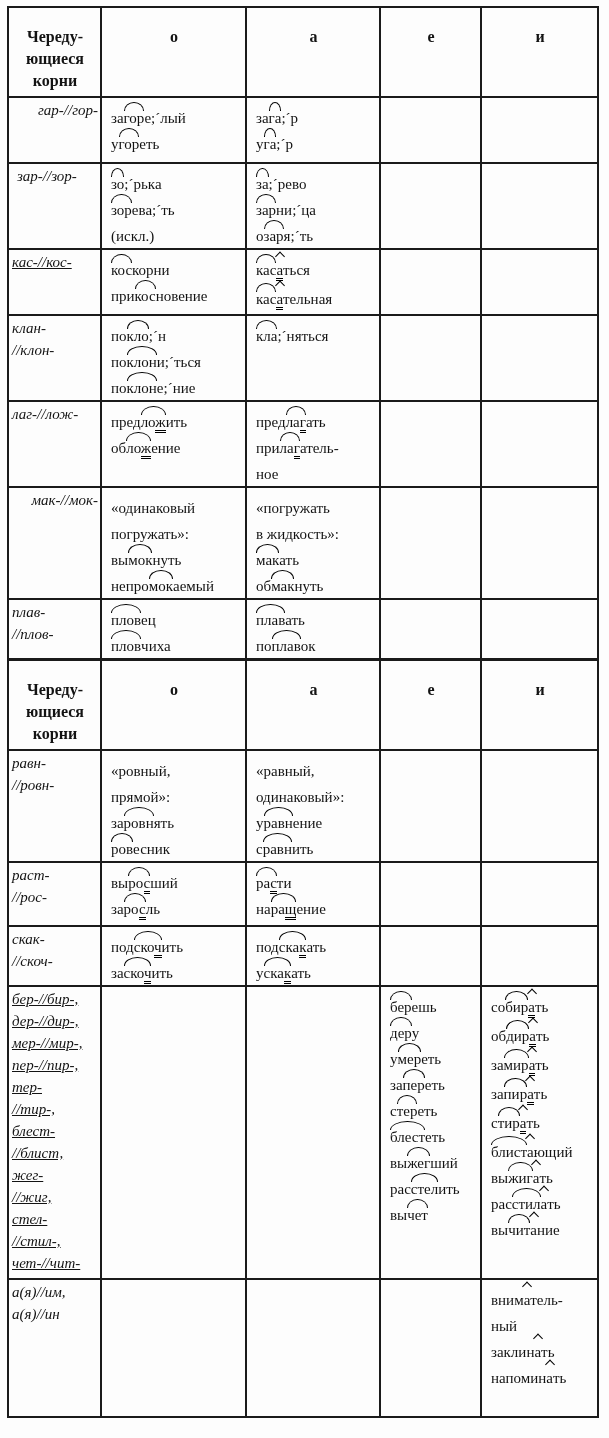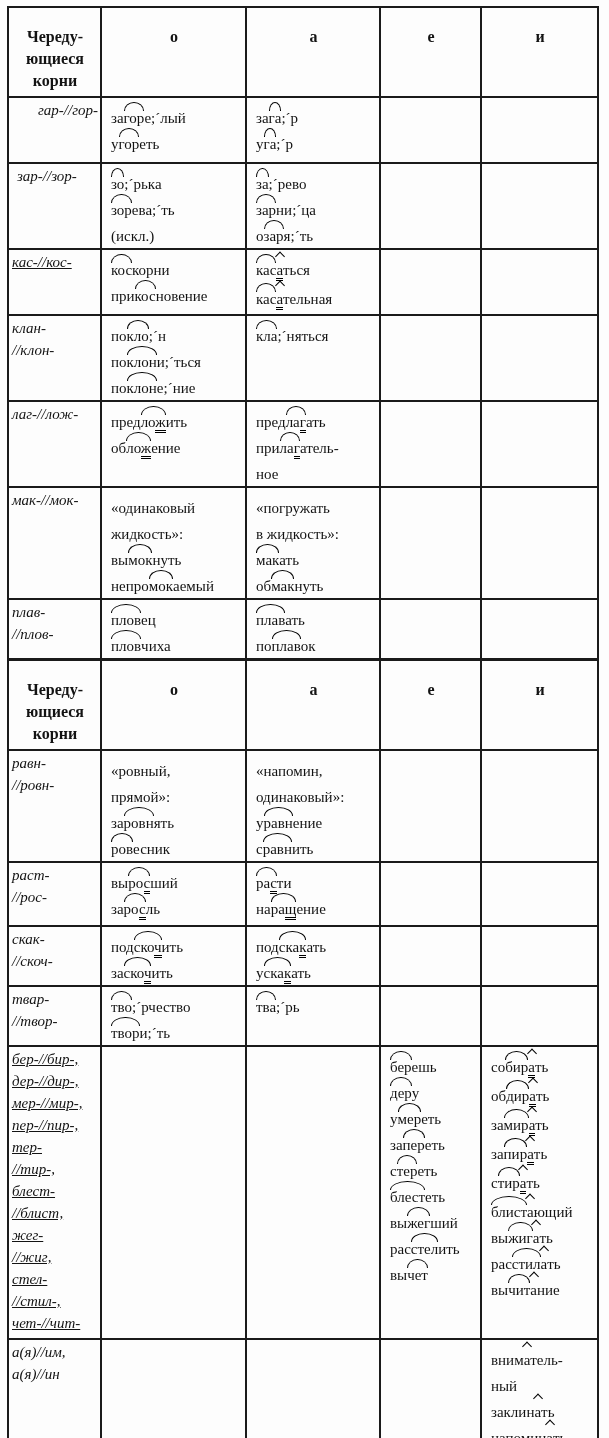--- a/index.html
+++ b/index.html
@@ -157,26 +157,26 @@
           </td>
           <td class="cell">
             <div class="w"><span>пред</span><span class="r"><span>ла</span><span class="d">г</span></span><span>ать</span></div>
             <div class="w"><span>при</span><span class="r"><span>ла</span><span class="d">г</span></span><span>атель-</span></div>
             <div class="w"><span>ное</span></div>
           </td>
           <td class="cell"></td>
           <td class="cell"></td>
         </tr>
         <tr>
-          <td class="c1" style="height: 103px;">
+          <td class="c1" style="height: 103px; text-align: right;">
             <div class="lbl">мак-//мок-</div>
           </td>
           <td class="cell">
             <div class="w"><span>«одинаковый</span></div>
-            <div class="w"><span>жидкость»:</span></div>
+            <div class="w"><span>погружать»:</span></div>
             <div class="w"><span>вы</span><span class="r">мок</span><span>нуть</span></div>
             <div class="w"><span>непро</span><span class="r">мок</span><span>аемый</span></div>
           </td>
           <td class="cell">
             <div class="w"><span>«погружать</span></div>
             <div class="w"><span>в жидкость»:</span></div>
             <div class="w"><span class="r">мак</span><span>ать</span></div>
             <div class="w"><span>об</span><span class="r">мак</span><span>нуть</span></div>
           </td>
           <td class="cell"></td>
@@ -214,21 +214,21 @@
             <div class="lbl">равн-</div>
             <div class="lbl">//ровн-</div>
           </td>
           <td class="cell">
             <div class="w"><span>«ровный,</span></div>
             <div class="w"><span>прямой»:</span></div>
             <div class="w"><span>за</span><span class="r">ровн</span><span>ять</span></div>
             <div class="w"><span class="r">ров</span><span>есник</span></div>
           </td>
           <td class="cell">
-            <div class="w"><span>«напомин,</span></div>
+            <div class="w"><span>«равный,</span></div>
             <div class="w"><span>одинаковый»:</span></div>
             <div class="w"><span>у</span><span class="r">равн</span><span>ение</span></div>
             <div class="w"><span>с</span><span class="r">равн</span><span>ить</span></div>
           </td>
           <td class="cell"></td>
           <td class="cell"></td>
         </tr>
         <tr>
           <td class="c1" style="height: 64px;">
             <div class="lbl">раст-</div>
@@ -250,35 +250,20 @@
             <div class="lbl">скак-</div>
             <div class="lbl">//скоч-</div>
           </td>
           <td class="cell">
             <div class="w"><span>под</span><span class="r"><span>ско</span><span class="d">ч</span></span><span>ить</span></div>
             <div class="w"><span>за</span><span class="r"><span>ско</span><span class="d">ч</span></span><span>ить</span></div>
           </td>
           <td class="cell">
             <div class="w"><span>под</span><span class="r"><span>ска</span><span class="d">к</span></span><span>ать</span></div>
             <div class="w"><span>у</span><span class="r"><span>ска</span><span class="d">к</span></span><span>ать</span></div>
-          </td>
-          <td class="cell"></td>
-          <td class="cell"></td>
-        </tr>
-        <tr>
-          <td class="c1" style="height: 57px;">
-            <div class="lbl">твар-</div>
-            <div class="lbl">//твор-</div>
-          </td>
-          <td class="cell">
-            <div class="w"><span class="r">тво</span><span>;´рчество</span></div>
-            <div class="w"><span class="r">твор</span><span>и;´ть</span></div>
-          </td>
-          <td class="cell">
-            <div class="w"><span class="r">тва</span><span>;´рь</span></div>
           </td>
           <td class="cell"></td>
           <td class="cell"></td>
         </tr>
         <tr>
           <td class="c1" style="height: 292px; text-decoration: underline;">
             <div class="lbl">бер-//бир-,</div>
             <div class="lbl">дер-//дир-,</div>
             <div class="lbl">мер-//мир-,</div>
             <div class="lbl">пер-//пир-,</div>

